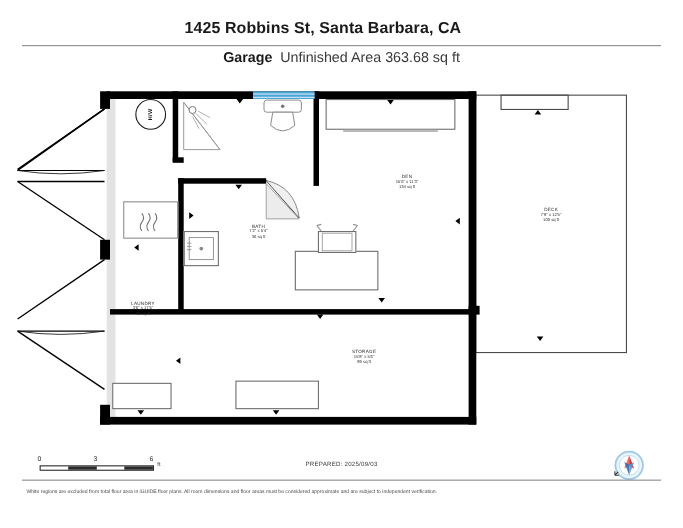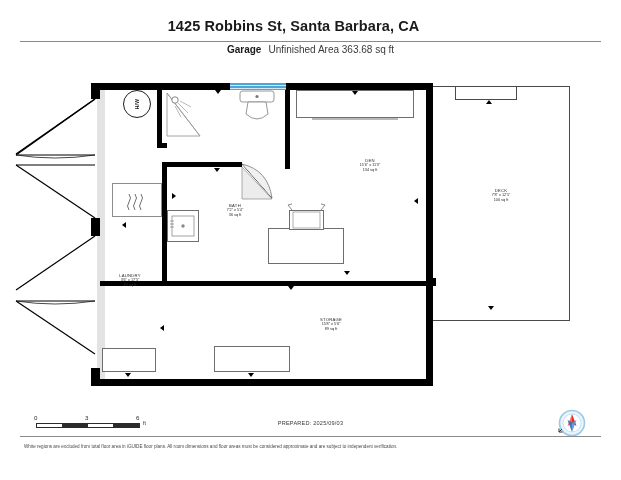--- a/index.html
+++ b/index.html
@@ -15,21 +15,21 @@
     position:absolute;left:0;top:18px;width:547px;text-align:center;
     font-size:14.5px;font-weight:bold;letter-spacing:.1px;color:#1a1a1a;margin-left:20px;
   }
   .hrule{
     position:absolute;left:20px;width:581px;height:1px;background:#8a8a8a;
   }
   .hrule.top{top:41px;}
   .hrule.bottom{top:436px;}
   .subhead{
     position:absolute;left:0;top:44px;width:621px;text-align:center;
-    font-size:10px;color:#3a3a3a;white-space:nowrap;
+    font-size:13px;color:#3a3a3a;white-space:nowrap;
   }
   .subhead b{font-weight:bold;color:#1a1a1a;}
   .subhead .sp{display:inline-block;width:7px;}
 
   
   .plan{position:absolute;left:0;top:58px;width:621px;height:345px;}
 
   
   .wall{position:absolute;background:#000000;}
   .thinwall{position:absolute;border:1px solid #4a4a4a;box-sizing:border-box;background:transparent;}

